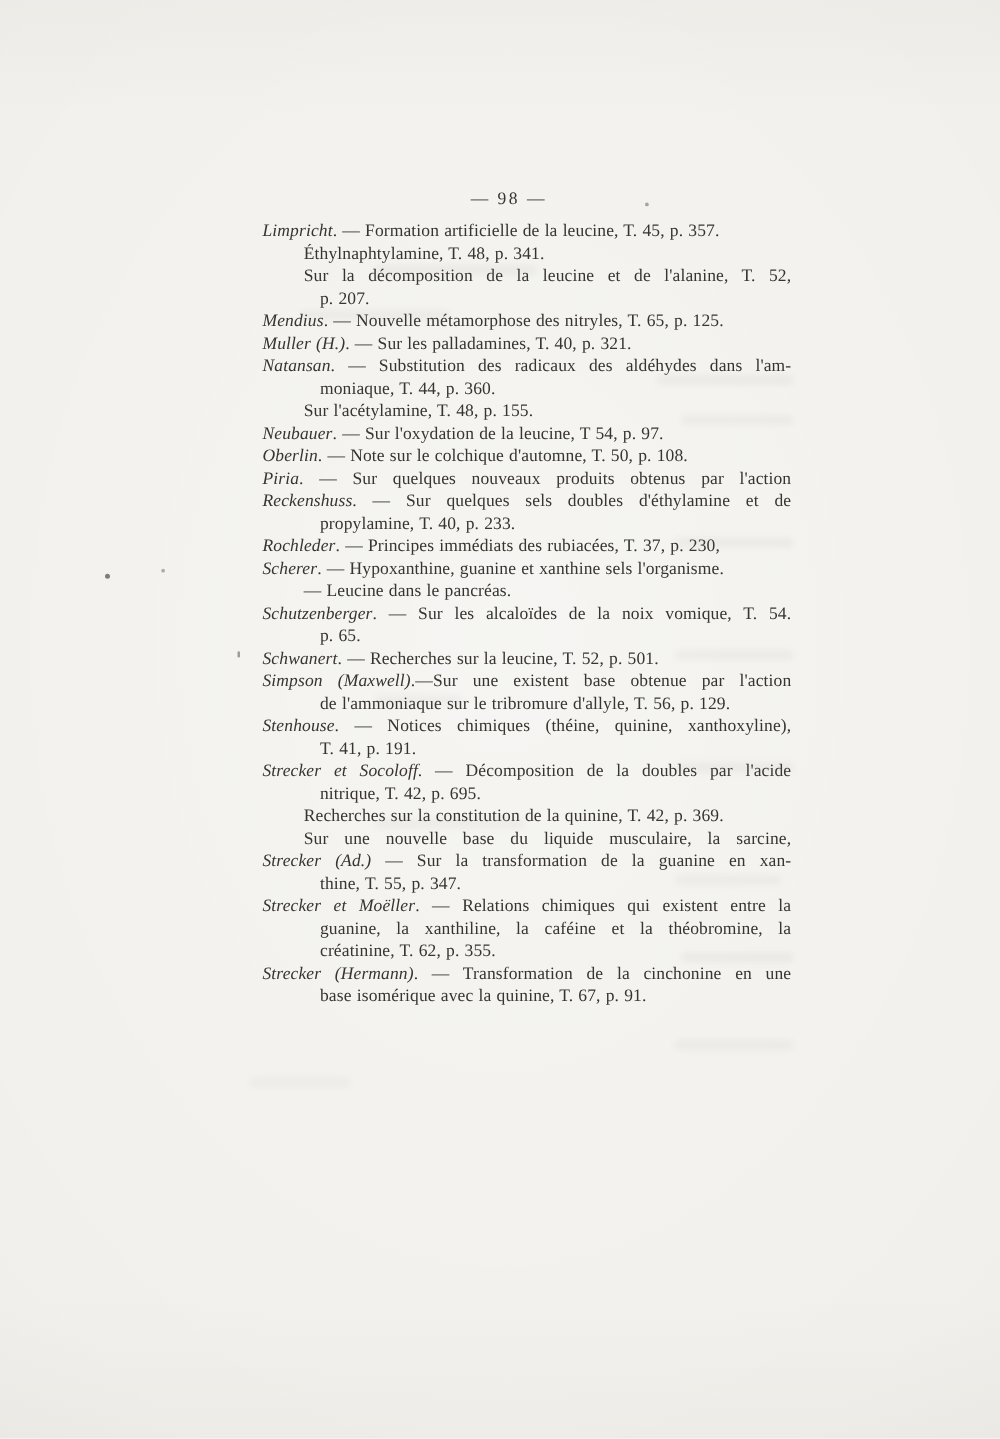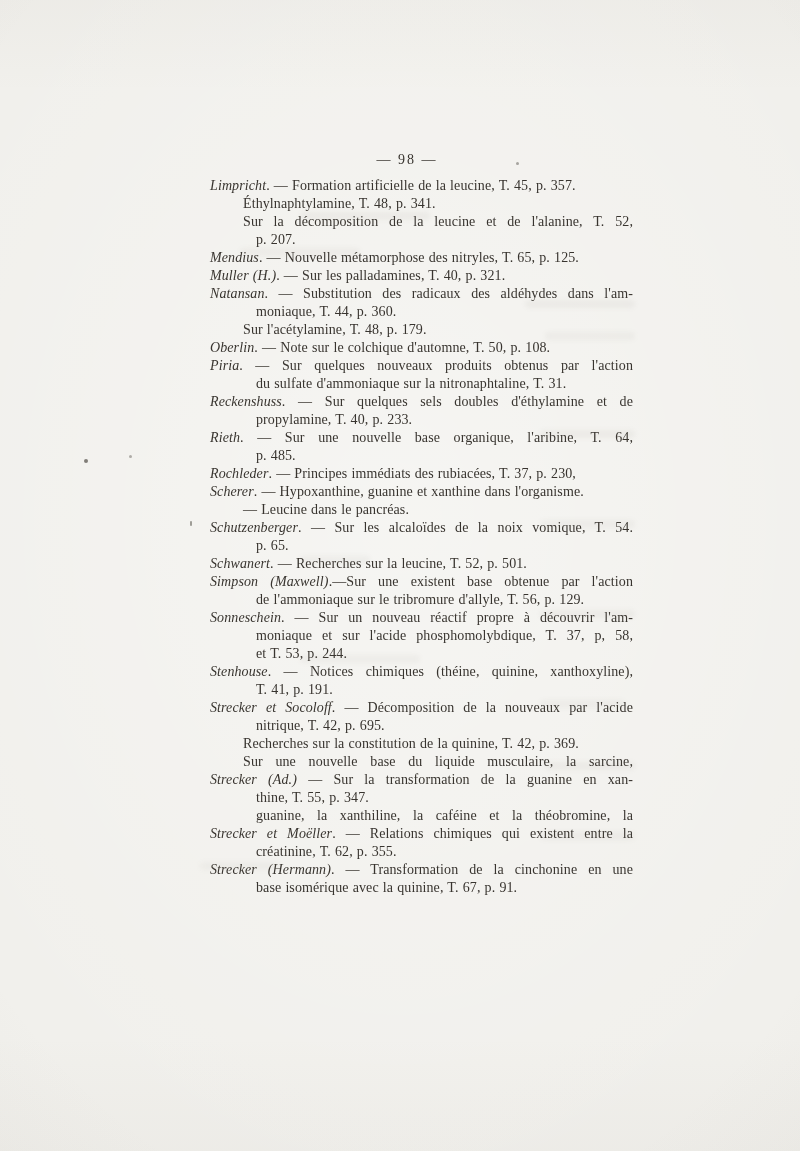--- a/index.html
+++ b/index.html
@@ -91,83 +91,76 @@
         <div class="line first"><i>Mendius</i><span>. — Nouvelle métamorphose des nitryles, T. 65,  p. 125.</span></div>
       </div>
       <div class="entry">
         <div class="line first"><i>Muller (H.)</i><span>. — Sur les palladamines, T. 40, p. 321.</span></div>
       </div>
       <div class="entry">
         <div class="line first j"><i>Natansan</i><span>. — Substitution des radicaux des aldéhydes dans l'am-</span></div>
         <div class="line cont">moniaque, T. 44, p. 360.</div>
       </div>
       <div class="entry sub">
-        <div class="line first">Sur l'acétylamine, T. 48, p. 179.</div>
+        <div class="line first">Sur l'acétylamine, T. 48, p. 155.</div>
+      </div>
+      <div class="entry">
+        <div class="line first"><i>Neubauer</i><span>. — Sur l'oxydation de la leucine, T  54, p. 97.</span></div>
       </div>
       <div class="entry">
         <div class="line first"><i>Oberlin</i><span>. — Note sur le colchique d'automne, T. 50, p. 108.</span></div>
       </div>
       <div class="entry">
         <div class="line first j"><i>Piria</i><span>. — Sur quelques nouveaux produits obtenus par l'action</span></div>
-        <div class="line cont">du sulfate d'ammoniaque sur la nitronaphtaline, T. 31.</div>
       </div>
       <div class="entry">
         <div class="line first j"><i>Reckenshuss</i><span>. — Sur quelques sels doubles d'éthylamine et de</span></div>
         <div class="line cont">propylamine, T. 40, p. 233.</div>
       </div>
       <div class="entry">
-        <div class="line first j"><i>Rieth</i><span>. — Sur une nouvelle base organique, l'aribine, T. 64,</span></div>
-        <div class="line cont">p. 485.</div>
-      </div>
-      <div class="entry">
         <div class="line first"><i>Rochleder</i><span>. — Principes immédiats des rubiacées, T. 37, p. 230,</span></div>
       </div>
       <div class="entry">
-        <div class="line first"><i>Scherer</i><span>. — Hypoxanthine, guanine et xanthine dans l'organisme.</span></div>
+        <div class="line first"><i>Scherer</i><span>. — Hypoxanthine, guanine et xanthine sels l'organisme.</span></div>
       </div>
       <div class="entry sub">
         <div class="line first">— Leucine dans le pancréas.</div>
       </div>
       <div class="entry">
         <div class="line first j"><i>Schutzenberger</i><span>. — Sur les alcaloïdes de la noix vomique, T. 54.</span></div>
         <div class="line cont">p. 65.</div>
       </div>
       <div class="entry">
         <div class="line first"><i>Schwanert</i><span>. — Recherches sur la leucine, T. 52, p. 501.</span></div>
       </div>
       <div class="entry">
         <div class="line first j"><i>Simpson (Maxwell)</i><span>.—Sur une existent base  obtenue par l'action</span></div>
         <div class="line cont">de l'ammoniaque sur le tribromure d'allyle, T. 56, p. 129.</div>
       </div>
       <div class="entry">
-        <div class="line first j"><i>Sonneschein</i><span>. — Sur un nouveau réactif propre à découvrir l'am-</span></div>
-        <div class="line cont j">moniaque et sur l'acide phosphomolybdique, T. 37,  p, 58,</div>
-        <div class="line cont">et T. 53, p. 244.</div>
-      </div>
-      <div class="entry">
         <div class="line first j"><i>Stenhouse</i><span>. — Notices chimiques (théine, quinine, xanthoxyline),</span></div>
         <div class="line cont">T. 41, p. 191.</div>
       </div>
       <div class="entry">
-        <div class="line first j"><i>Strecker et Socoloff</i><span>. — Décomposition de la nouveaux par l'acide</span></div>
+        <div class="line first j"><i>Strecker et Socoloff</i><span>. — Décomposition de la doubles par l'acide</span></div>
         <div class="line cont">nitrique, T. 42, p. 695.</div>
       </div>
       <div class="entry sub">
         <div class="line first">Recherches sur la constitution de la quinine, T. 42, p. 369.</div>
       </div>
       <div class="entry sub">
         <div class="line first j">Sur une nouvelle base du liquide musculaire, la sarcine,</div>
       </div>
       <div class="entry">
         <div class="line first j"><i>Strecker (Ad.)</i><span> — Sur la transformation de la guanine en xan-</span></div>
         <div class="line cont">thine, T. 55, p. 347.</div>
       </div>
       <div class="entry">
+        <div class="line first j"><i>Strecker et Moëller</i><span>. — Relations chimiques qui existent entre la</span></div>
         <div class="line cont j">guanine, la xanthiline, la caféine et la théobromine,  la</div>
-        <div class="line first j"><i>Strecker et Moëller</i><span>. — Relations chimiques qui existent entre la</span></div>
         <div class="line cont">créatinine, T. 62, p. 355.</div>
       </div>
       <div class="entry">
         <div class="line first j"><i>Strecker (Hermann)</i><span>. — Transformation de la cinchonine en  une</span></div>
         <div class="line cont">base isomérique avec la quinine, T. 67, p. 91.</div>
       </div>
     </div>
 
   <span class="speck s1"></span>
   <span class="speck s2"></span>

